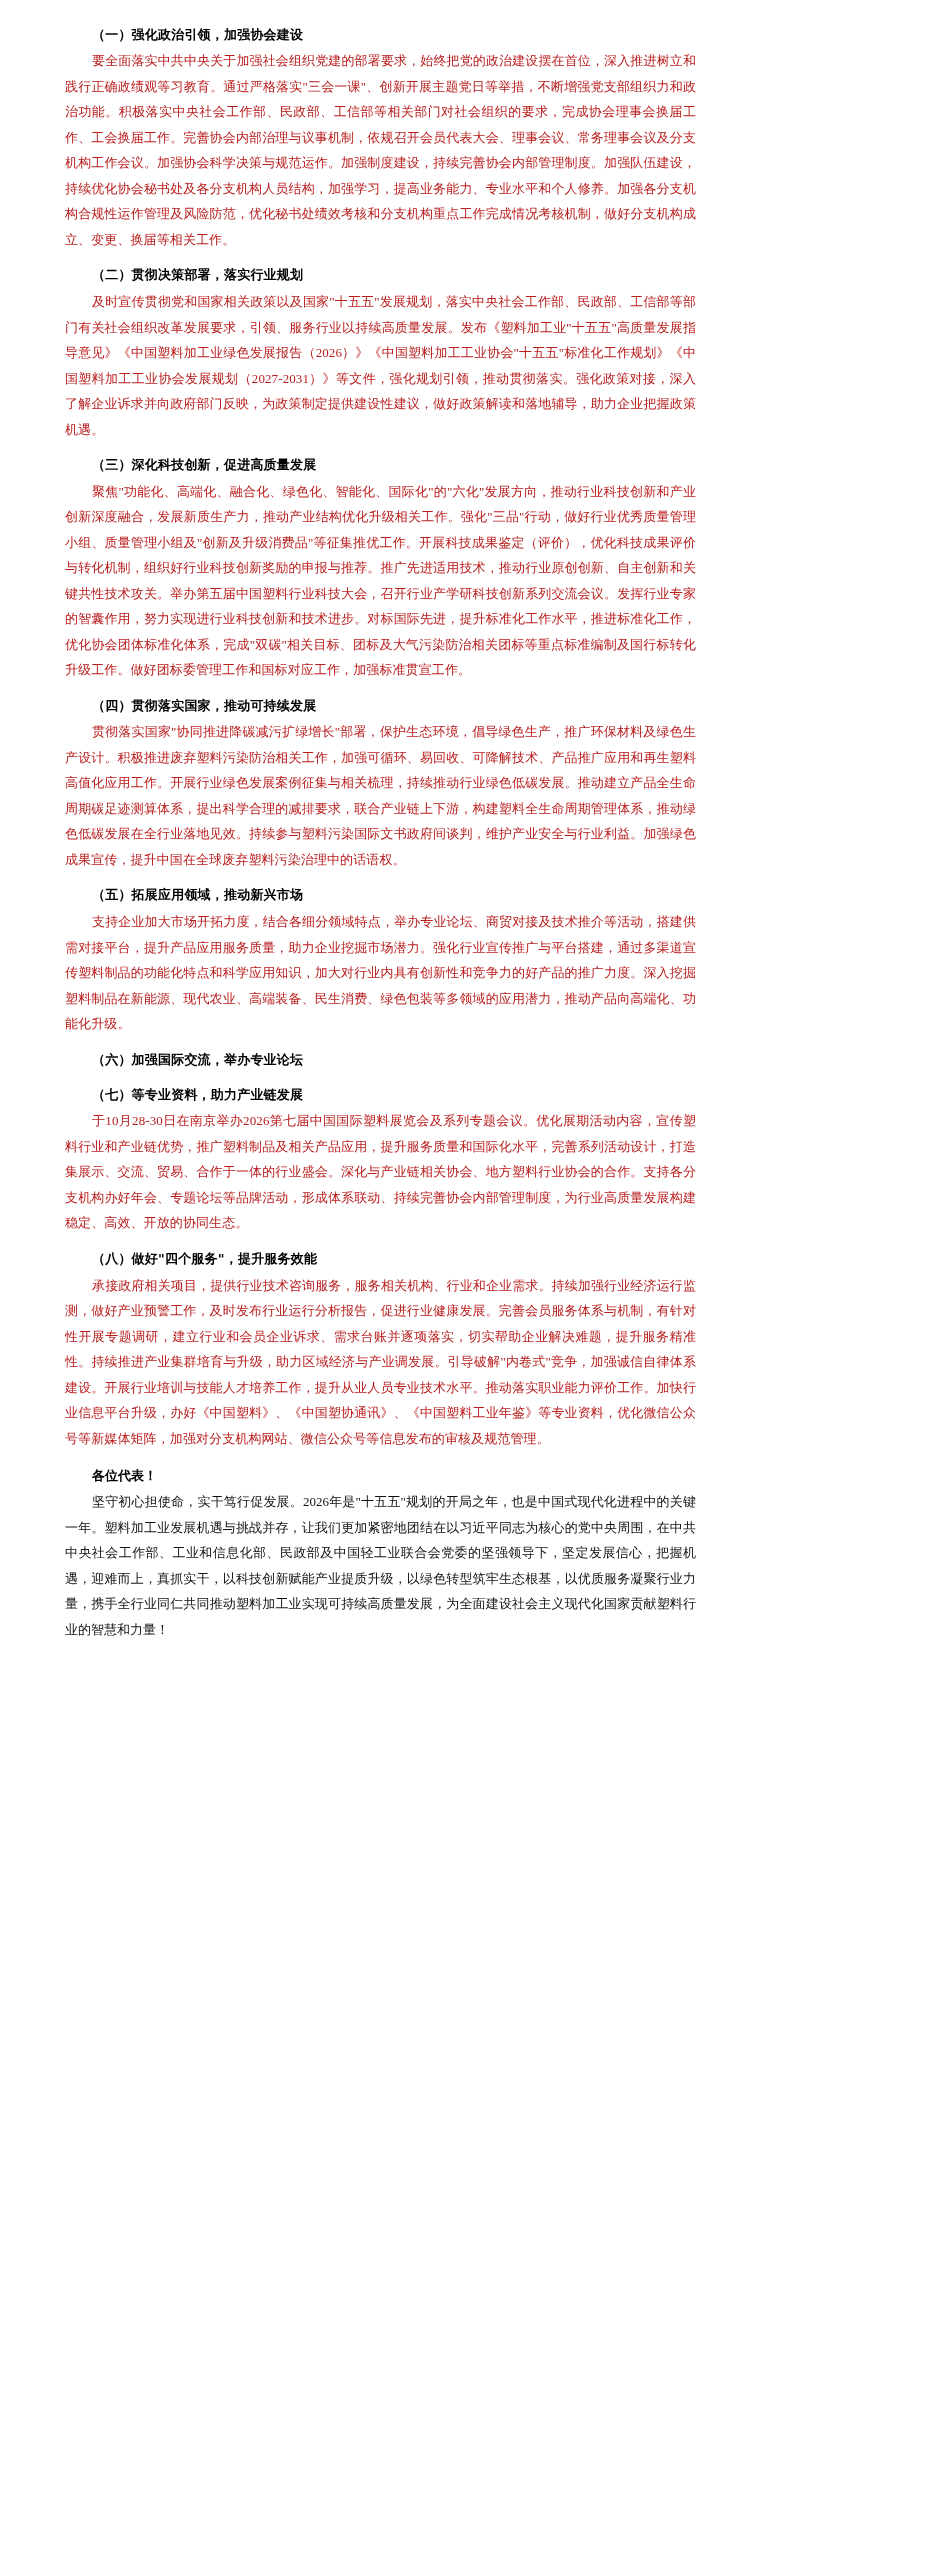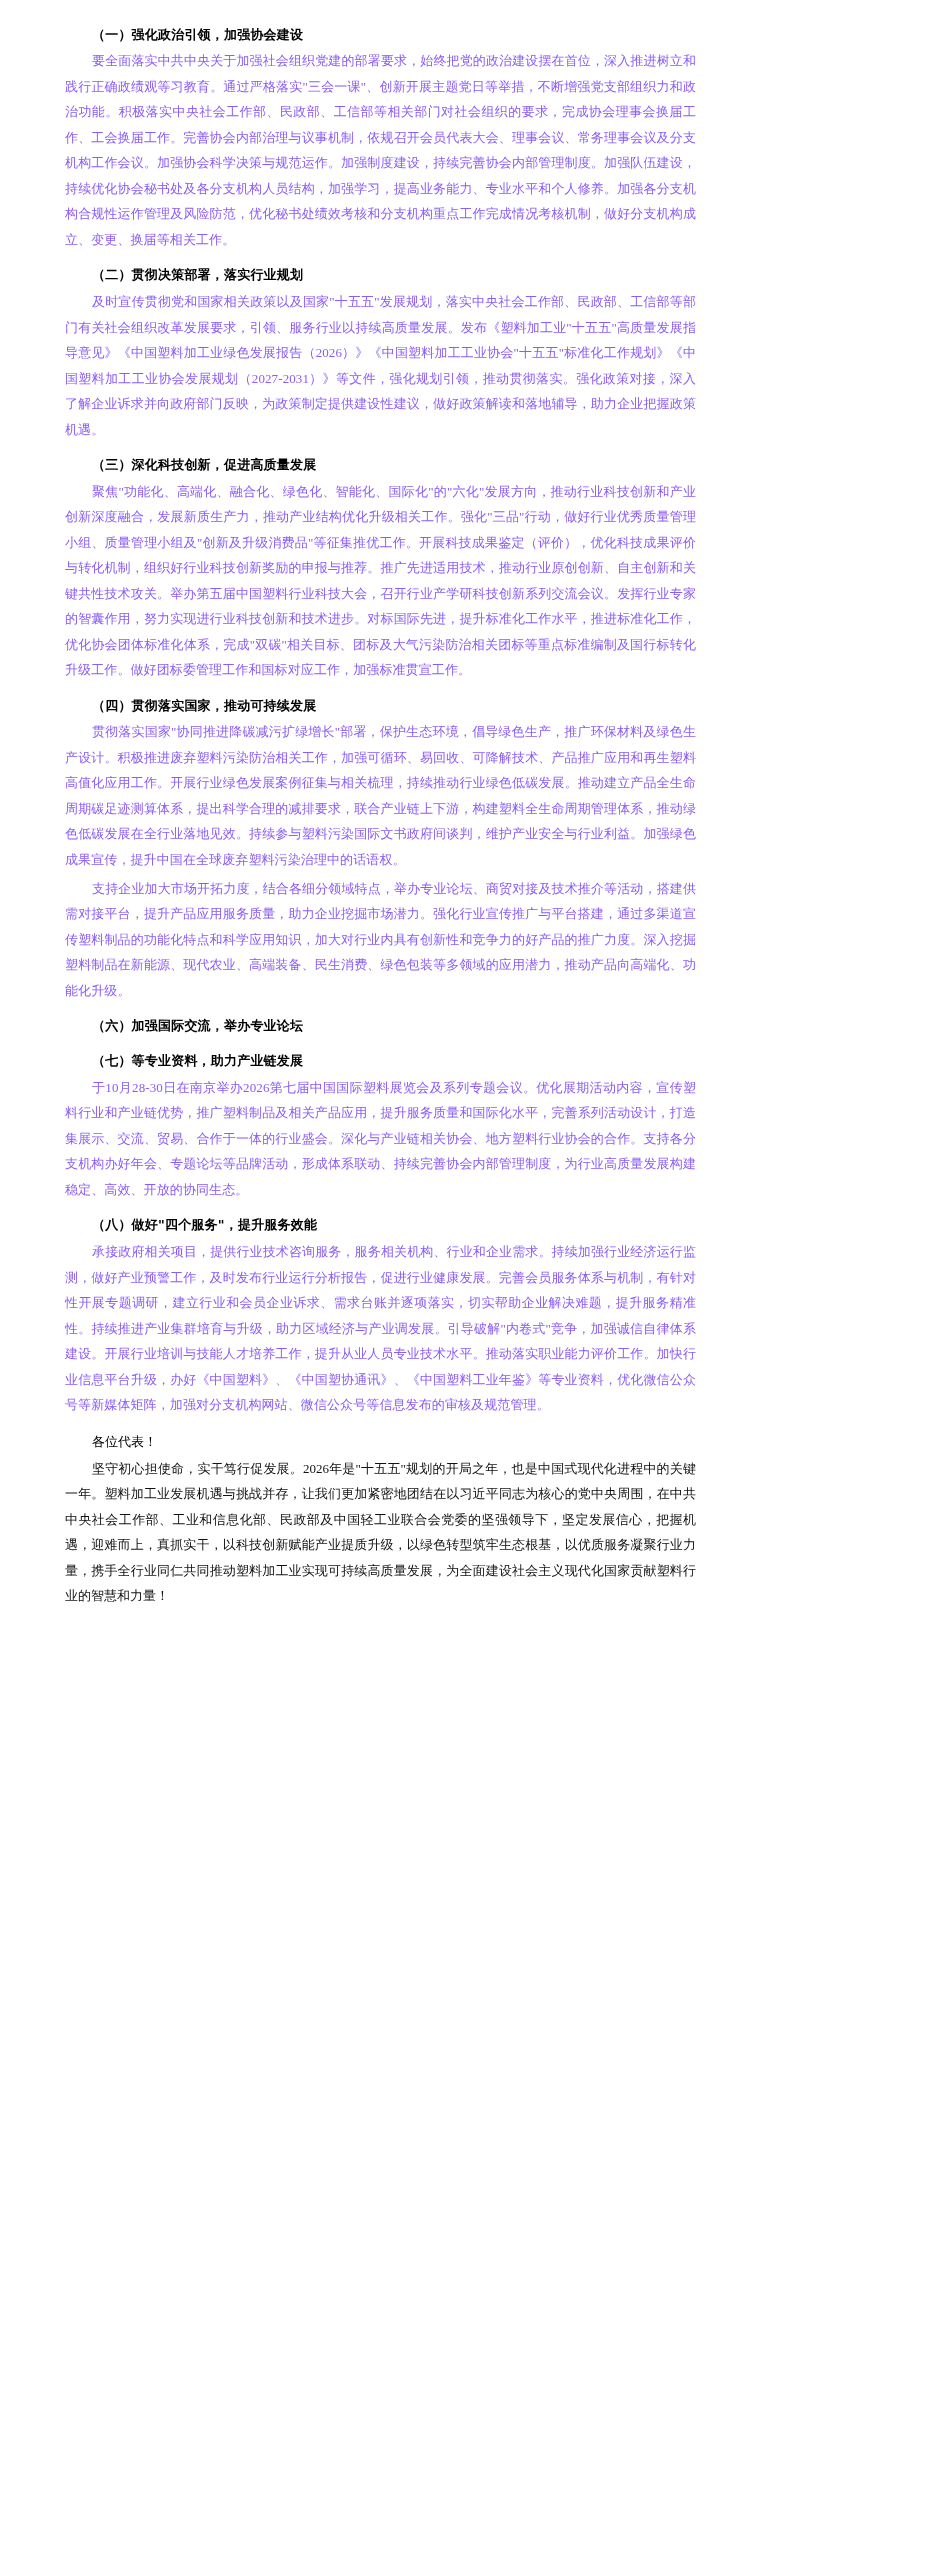--- a/index.html
+++ b/index.html
@@ -29,27 +29,27 @@
     margin: 10px 0 1.7px 0;
     text-indent: 27px;
     letter-spacing: 0.2px;
   }
   .sec-body {
     font-size: 13px;
     line-height: 25.5px;
     text-align: justify;
     text-justify: inter-ideograph;
     text-indent: 27px;
-    color: #8b5cf6;
+    color: #b91c1c;
     margin: 0 0 3.3px 0;
     letter-spacing: 0.1px;
   }
   .salutation {
     font-family: "DejaVu Sans", "Liberation Sans", sans-serif;
-    font-weight: normal;
+    font-weight: bold;
     font-size: 13px;
     line-height: 25px;
     margin: 11.7px 0 1.7px 0;
     text-indent: 27px;
     color: #000000;
   }
   .closing {
     font-size: 13px;
     line-height: 25.5px;
     text-align: justify;
@@ -78,20 +78,21 @@
     <div class="sec-heading">（三）深化科技创新，促进高质量发展</div>
     <p class="sec-body">聚焦"功能化、高端化、融合化、绿色化、智能化、国际化"的"六化"发展方向，推动行业科技创新和产业创新深度融合，发展新质生产力，推动产业结构优化升级相关工作。强化"三品"行动，做好行业优秀质量管理小组、质量管理小组及"创新及升级消费品"等征集推优工作。开展科技成果鉴定（评价），优化科技成果评价与转化机制，组织好行业科技创新奖励的申报与推荐。推广先进适用技术，推动行业原创创新、自主创新和关键共性技术攻关。举办第五届中国塑料行业科技大会，召开行业产学研科技创新系列交流会议。发挥行业专家的智囊作用，努力实现进行业科技创新和技术进步。对标国际先进，提升标准化工作水平，推进标准化工作，优化协会团体标准化体系，完成"双碳"相关目标、团标及大气污染防治相关团标等重点标准编制及国行标转化升级工作。做好团标委管理工作和国标对应工作，加强标准贯宣工作。</p>
   </div>
 
   <div class="section">
     <div class="sec-heading">（四）贯彻落实国家，推动可持续发展</div>
     <p class="sec-body">贯彻落实国家"协同推进降碳减污扩绿增长"部署，保护生态环境，倡导绿色生产，推广环保材料及绿色生产设计。积极推进废弃塑料污染防治相关工作，加强可循环、易回收、可降解技术、产品推广应用和再生塑料高值化应用工作。开展行业绿色发展案例征集与相关梳理，持续推动行业绿色低碳发展。推动建立产品全生命周期碳足迹测算体系，提出科学合理的减排要求，联合产业链上下游，构建塑料全生命周期管理体系，推动绿色低碳发展在全行业落地见效。持续参与塑料污染国际文书政府间谈判，维护产业安全与行业利益。加强绿色成果宣传，提升中国在全球废弃塑料污染治理中的话语权。</p>
   </div>
 
   <div class="section">
+    <div class="sec-heading">（五）拓展应用领域，推动新兴市场</div>
     <p class="sec-body">支持企业加大市场开拓力度，结合各细分领域特点，举办专业论坛、商贸对接及技术推介等活动，搭建供需对接平台，提升产品应用服务质量，助力企业挖掘市场潜力。强化行业宣传推广与平台搭建，通过多渠道宣传塑料制品的功能化特点和科学应用知识，加大对行业内具有创新性和竞争力的好产品的推广力度。深入挖掘塑料制品在新能源、现代农业、高端装备、民生消费、绿色包装等多领域的应用潜力，推动产品向高端化、功能化升级。</p>
   </div>
 
   <div class="section">
     <div class="sec-heading">（六）加强国际交流，举办专业论坛</div>
   </div>
 
   <div class="section">
     <div class="sec-heading">（七）等专业资料，助力产业链发展</div>
     <p class="sec-body">于10月28-30日在南京举办2026第七届中国国际塑料展览会及系列专题会议。优化展期活动内容，宣传塑料行业和产业链优势，推广塑料制品及相关产品应用，提升服务质量和国际化水平，完善系列活动设计，打造集展示、交流、贸易、合作于一体的行业盛会。深化与产业链相关协会、地方塑料行业协会的合作。支持各分支机构办好年会、专题论坛等品牌活动，形成体系联动、持续完善协会内部管理制度，为行业高质量发展构建稳定、高效、开放的协同生态。</p>

